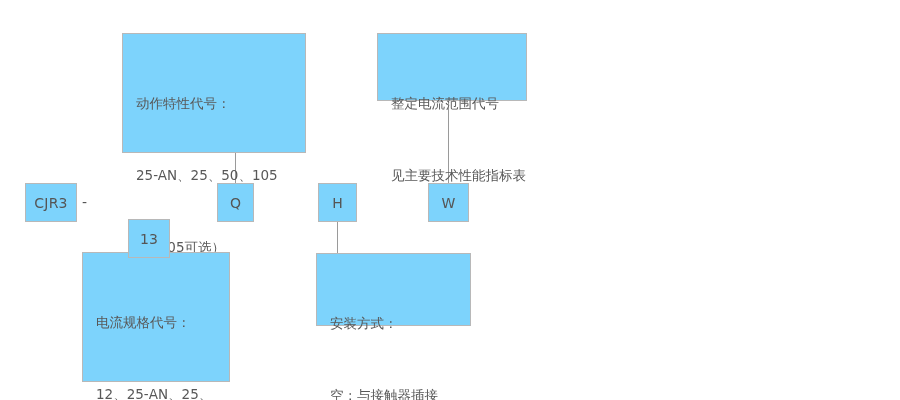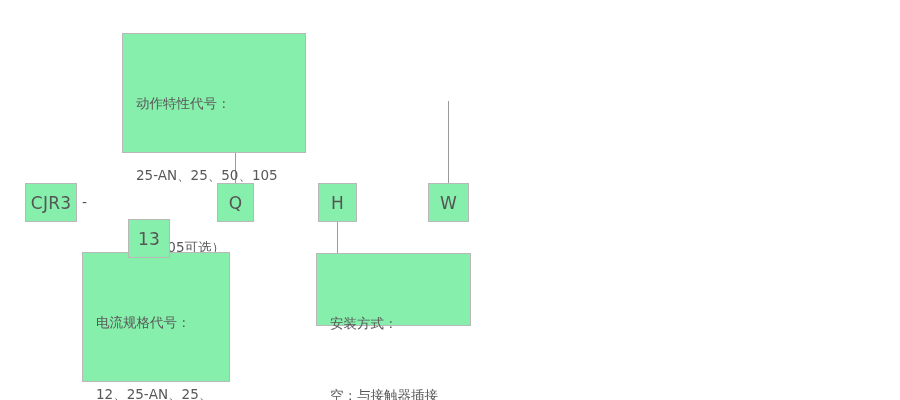--- a/index.html
+++ b/index.html
@@ -17,41 +17,41 @@
     width: 900px;
     height: 400px;
     background: #ffffff;
     overflow: hidden;
   }
   
   .box {
     position: absolute;
     box-sizing: border-box;
     border: 1px solid #b8b8b8;
-    background: #86efac;
+    background: #7dd3fc;
     z-index: 2;
   }
   
   .note {
     padding: 9px 12px 8px 13px;
     font-size: 13.5px;
     line-height: 1.78;
     color: #585858;
     white-space: pre;
   }
   .note .line {
     display: block;
     white-space: pre;
   }
   
   .code-cell {
     display: flex;
     align-items: center;
     justify-content: center;
-    font-size: 17px;
+    font-size: 14px;
     color: #555555;
     letter-spacing: 0.2px;
   }
   
   .vline {
     position: absolute;
     width: 1px;
     background: #9a9a9a;
     z-index: 1;
   }
@@ -90,20 +90,24 @@
 <body>
 
 <div id="diagram">
 
   <div class="box note" id="note-trip">
     <span class="line">动作特性代号：</span>
     <span class="line">25-AN、25、50、105</span>
     <span class="line">B、105可选）</span>
   </div>
 
+  <div class="box note" id="note-current-rg">
+    <span class="line">整定电流范围代号</span>
+    <span class="line">见主要技术性能指标表</span>
+  </div>
 
   <div class="box note" id="note-spec">
     <span class="line">电流规格代号：</span>
     <span class="line">12、25-AN、25、</span>
     
     
     
   </div>
 
   <div class="box note" id="note-mount">

